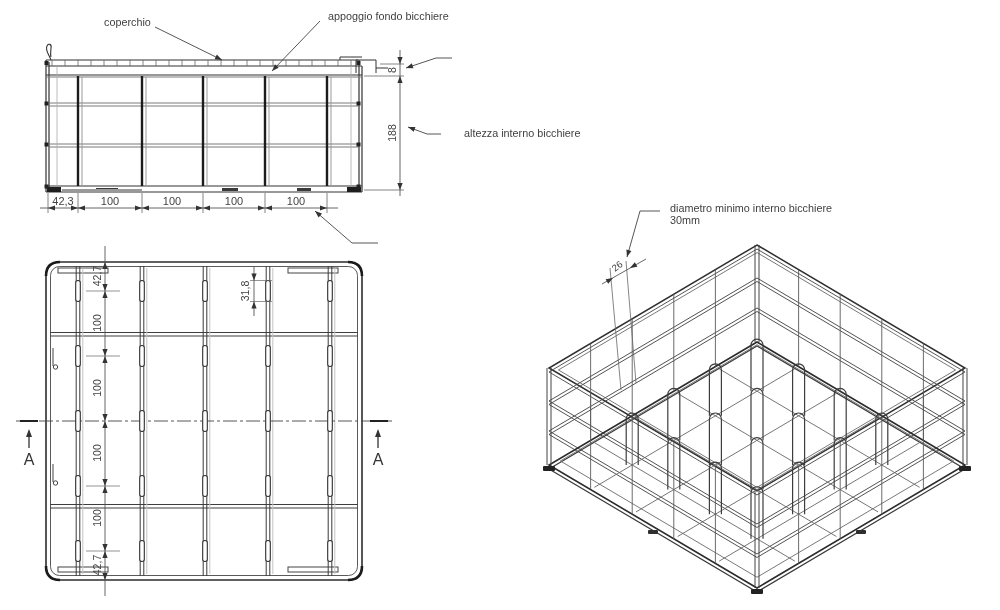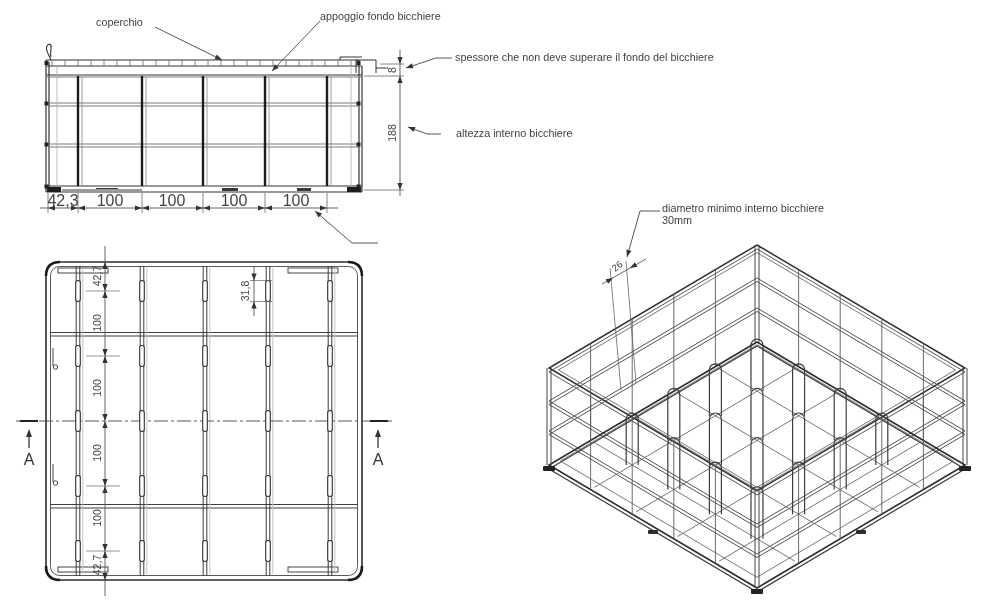--- a/index.html
+++ b/index.html
@@ -1,20 +1,20 @@
 <!DOCTYPE html>
 <html><head>
 <meta charset="utf-8">
 <style>
   html,body{margin:0;padding:0;background:#fff;}
   .canvas{position:relative;width:1000px;height:610px;background:#ffffff;overflow:hidden;
           font-family:"Liberation Sans", sans-serif;}
   svg{position:absolute;left:0;top:0;}
-  .lbl{position:absolute;color:#3f3f3f;font-size:10.8px;line-height:12px;white-space:nowrap;}
-  .dim{position:absolute;color:#434343;font-size:16px;white-space:nowrap;
+  .lbl{position:absolute;color:#3f3f3f;font-size:10.8px;line-height:12px;white-space:nowrap;margin-left:8px;}
+  .dim{position:absolute;color:#434343;font-size:11px;white-space:nowrap;
        transform:translate(-50%,-50%);}
   .dimv{position:absolute;color:#434343;font-size:10.5px;white-space:nowrap;
         transform:translate(-50%,-50%) rotate(-90deg);}
   .seclbl{position:absolute;color:#333;font-size:16px;transform:translate(-50%,-50%);}
   .dimiso{position:absolute;color:#434343;font-size:9.5px;white-space:nowrap;
         transform:translate(-50%,-50%) rotate(-38deg);}
 </style>
 </head>
 <body>
 
@@ -271,21 +271,20 @@
         <line x1="610" y1="268" x2="621" y2="390" stroke="#666" stroke-width="0.8"></line>
         <line x1="626" y1="261" x2="636" y2="383" stroke="#666" stroke-width="0.8"></line>
         <line x1="602" y1="284" x2="646" y2="259" stroke="#555" stroke-width="0.9"></line>
         <polygon points="613,278 605.6242920170835,279.1657322809041 608.1736504631729,283.69792507395175" fill="#333"></polygon>
         <polygon points="630,268 637.3757079829165,266.8342677190959 634.8263495368271,262.30207492604825" fill="#333"></polygon>
       </g>
 </svg>
 
 <div class="lbl" style="left:96px;top:16px">coperchio</div>
 <div class="lbl" style="left:320px;top:10px">appoggio fondo bicchiere</div>
-<div class="lbl" style="left:455px;top:51px">spessore che non deve superare il fondo del bicchiere</div>
 <div class="lbl" style="left:456px;top:127px">altezza interno bicchiere</div>
 <div class="lbl" style="left:662px;top:202px">
   <div>diametro minimo interno bicchiere</div>
   <div>30mm</div>
 </div>
 
 <div class="dim" style="left:63px;top:201px">42,3</div>
 <div class="dim" style="left:110px;top:201px">100</div>
 <div class="dim" style="left:172px;top:201px">100</div>
 <div class="dim" style="left:234px;top:201px">100</div>

